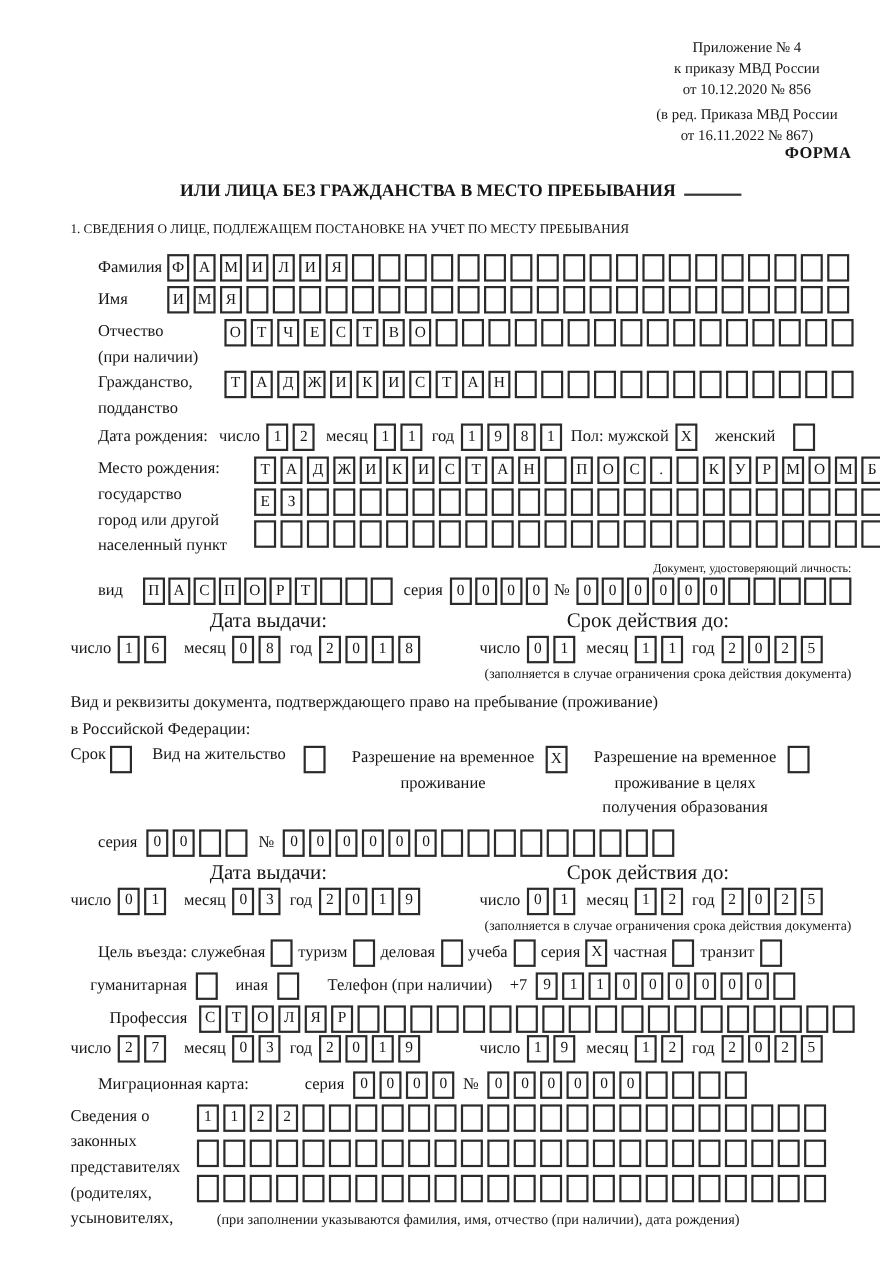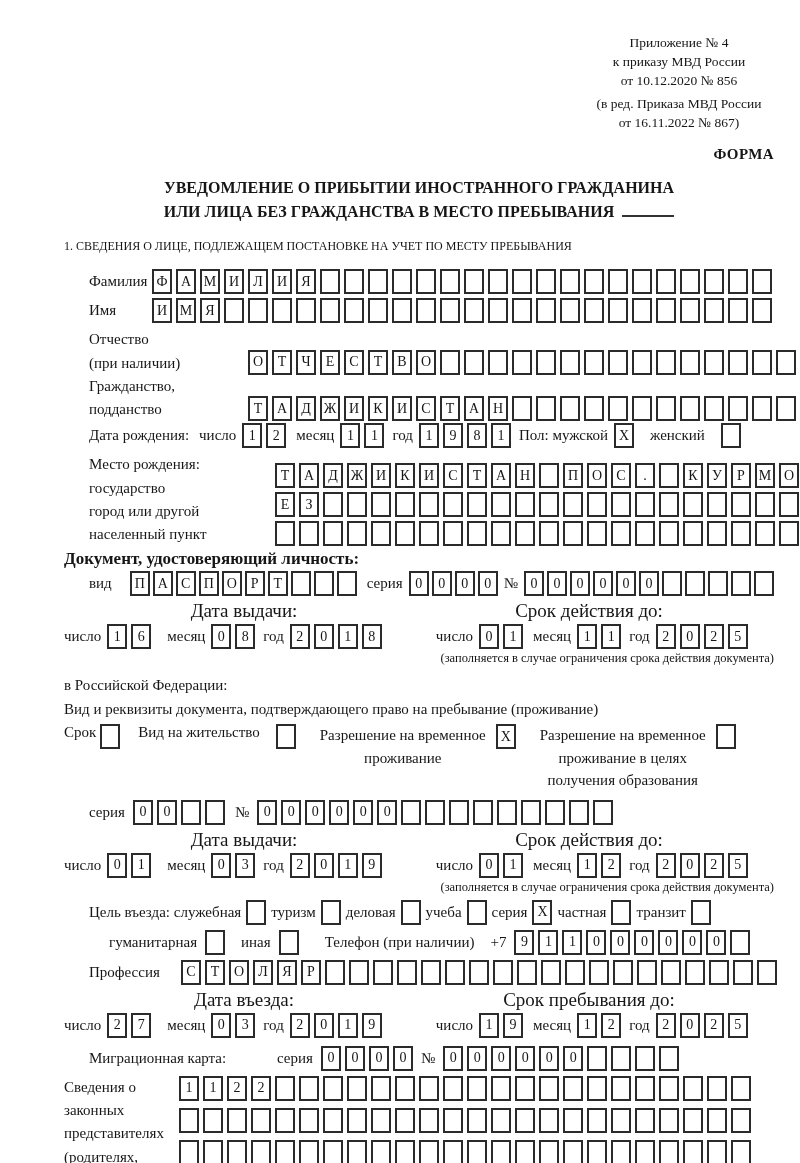--- a/index.html
+++ b/index.html
@@ -6,49 +6,49 @@
   body{
     width:800px;height:1163px;overflow:hidden;
     font-family:"Liberation Serif","DejaVu Serif",serif;
     color:#161616;
   }
   .page{padding:34px 26px 0 64px;}
 
   
   .appendix{margin-left:auto;width:190px;font-size:13.5px;line-height:1.4;text-align:center;}
   .appendix .gap{margin-top:4px;}
-  .form-word{text-align:right;font-weight:bold;font-size:15px;margin-top:14px;letter-spacing:.4px;}
+  .form-word{text-align:right;font-weight:bold;font-size:15px;letter-spacing:.4px;}
 
   
   .title{text-align:center;font-weight:bold;font-size:16px;line-height:1.5;margin-top:13px;}
   .blank-line{display:inline-block;width:52px;border-bottom:2px solid #333;height:12px;margin-left:8px;}
 
   .sec-heading{font-weight:normal;font-size:12px;margin-top:15px;white-space:nowrap;}
 
   
   .frow{display:flex;align-items:center;margin-left:25px;}
   .lbl{font-size:15px;white-space:nowrap;}
   .lbl2{font-size:15px;line-height:1.55;}
   .cg{display:inline-flex;gap:4px;flex:none;}
   .cb{
     width:20px;height:25px;box-sizing:border-box;border:2px solid #2b2b2b;
     display:inline-flex;align-items:center;justify-content:center;
     font-size:14px;flex:none;background:#fff;
   }
   .w63{width:63px;flex:none;}
-  .w92{width:92px;flex:none;}
+  .w92{width:92px;flex:none;text-align:center;}
   .w115{width:115px;flex:none;}
   .w142{width:142px;flex:none;}
-  .top{align-items:flex-end;gap:44px;}
+  .top{align-items:flex-start;}
   .mt15{margin-top:15px;} .mt8{margin-top:8px;} .mt5{margin-top:5px;} .mt4{margin-top:4px;} .mt2{margin-top:2px;}
   .ml6{margin-left:6px;} .ml8{margin-left:8px;} .ml10{margin-left:10px;} .ml16{margin-left:16px;} .ml18{margin-left:18px;}
   .stack{display:flex;flex-direction:column;gap:4px;}
   .stack3{display:flex;flex-direction:column;gap:4px;}
 
-  .center-head{font-weight:bold;text-align:left;font-size:17px;margin-top:3px;}
+  .center-head{font-weight:normal;text-align:right;font-size:11px;margin-top:3px;}
 
   .dates-head{display:flex;margin-top:4px;font-size:19px;}
   .dates-head .dh-left{width:360px;text-align:center;flex:none;}
   .dates-head .dh-right{width:330px;text-align:center;flex:none;}
   .daterow{display:flex;align-items:center;margin-top:2px;}
   .dright{margin-left:54px;display:flex;align-items:center;}
   .note-row{display:flex;justify-content:flex-end;margin-top:2px;}
   .note-row .note{font-size:12.5px;white-space:nowrap;}
 
   .para{font-size:15px;line-height:1.6;margin-top:7px;}
@@ -67,21 +67,20 @@
   <div class="appendix">
     <div>Приложение № 4</div>
     <div>к приказу МВД России</div>
     <div>от 10.12.2020 № 856</div>
     <div class="gap">(в ред. Приказа МВД России</div>
     <div>от 16.11.2022 № 867)</div>
   </div>
   <div class="form-word">ФОРМА</div>
 
   <div class="title">
-    <div>УВЕДОМЛЕНИЕ О ПРИБЫТИИ ИНОСТРАННОГО ГРАЖДАНИНА</div>
     <div>
       <span>ИЛИ ЛИЦА БЕЗ ГРАЖДАНСТВА В МЕСТО ПРЕБЫВАНИЯ</span><span class="blank-line"></span>
     </div>
   </div>
 
   <div class="sec-heading">1. СВЕДЕНИЯ О ЛИЦЕ, ПОДЛЕЖАЩЕМ ПОСТАНОВКЕ НА УЧЕТ ПО МЕСТУ ПРЕБЫВАНИЯ</div>
 
   <div class="frow mt15">
     <span class="lbl w63">Фамилия</span>
     <span class="cg">
@@ -409,22 +408,22 @@
           <span class="cb">2</span>
           <span class="cb">5</span>
         </span>
     </span>
   </div>
   <div class="note-row">
     <span class="note">(заполняется в случае ограничения срока действия документа)</span>
   </div>
 
   <div class="para">
+    <div>Вид и реквизиты документа, подтверждающего право на пребывание (проживание)</div>
     <div>в Российской Федерации:</div>
-    <div>Вид и реквизиты документа, подтверждающего право на пребывание (проживание)</div>
   </div>
 
   <div class="cbrow">
     <span>Срок</span>
     <span class="cg" style="margin-left:4px;">
         <span class="cb"></span>
       </span>
     <span class="ml18">Вид на жительство</span>
     <span class="cg ml16">
         <span class="cb"></span>
@@ -544,21 +543,21 @@
     <span class="lbl">частная</span>
     <span class="cg">
         <span class="cb"></span>
       </span>
     <span class="lbl">транзит</span>
     <span class="cg">
         <span class="cb"></span>
       </span>
   </div>
 
-  <div class="frow mt5" style="margin-left:45px;">
+  <div class="frow mt5" style="margin-left:18px;">
     <span class="lbl">гуманитарная</span>
     <span class="cg ml8">
         <span class="cb"></span>
       </span>
     <span class="lbl ml16">иная</span>
     <span class="cg ml8">
         <span class="cb"></span>
       </span>
     <span class="lbl" style="margin-left:26px;">Телефон (при наличии)</span>
     <span class="lbl ml16">+7</span>
@@ -600,24 +599,20 @@
         <span class="cb"></span>
         <span class="cb"></span>
         <span class="cb"></span>
         <span class="cb"></span>
         <span class="cb"></span>
         <span class="cb"></span>
         <span class="cb"></span>
       </span>
   </div>
 
-  <div class="dates-head">
-    <span class="dh-left">Дата въезда:</span>
-    <span class="dh-right">Срок пребывания до:</span>
-  </div>
   <div class="daterow">
     <span class="lbl">число</span>
     <span class="cg ml6">
         <span class="cb">2</span>
         <span class="cb">7</span>
       </span>
     <span class="lbl ml16">месяц</span>
     <span class="cg ml6">
         <span class="cb">0</span>
         <span class="cb">3</span>

